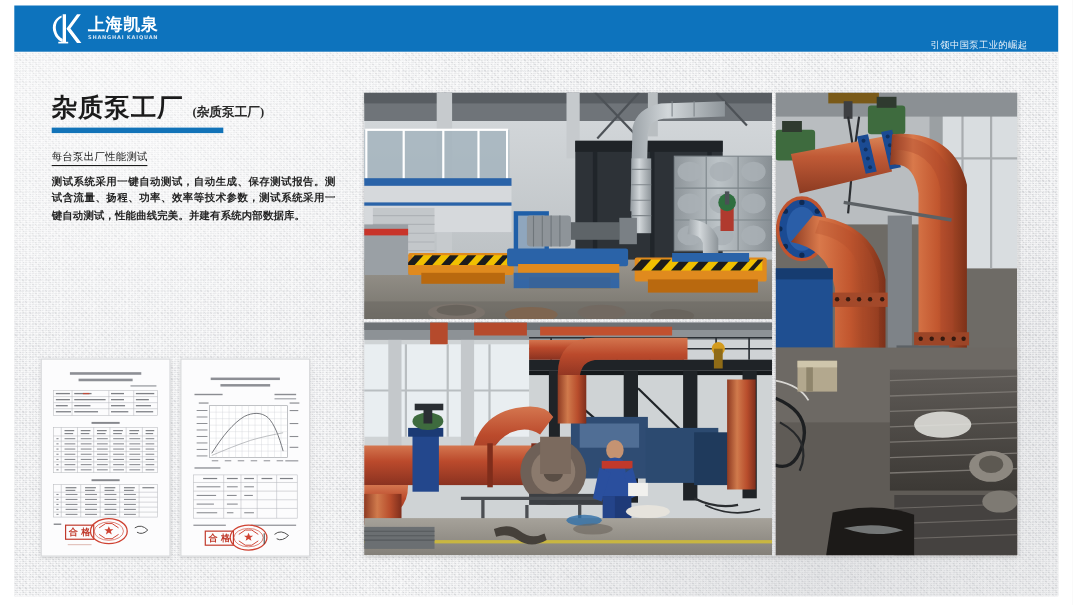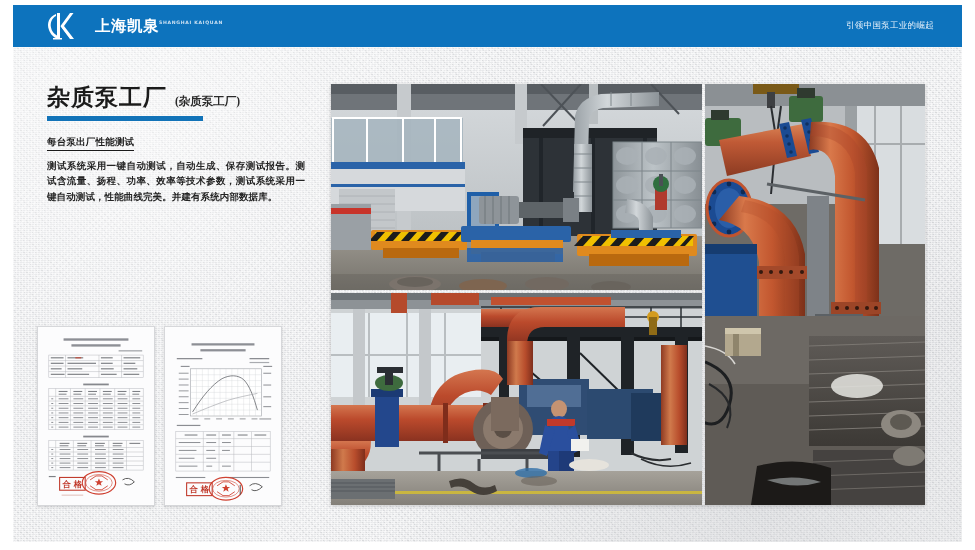--- a/index.html
+++ b/index.html
@@ -51,39 +51,39 @@
     z-index: 5;
   }
   .logo-wrap {
     position: absolute;
     left: 32px; top: 7px;
     display: flex;
     align-items: center;
     gap: 5px;
   }
   .logo-mark { width: 30px; height: 29px; display:block; }
-  .logo-text-col { display: flex; line-height: 1; margin-left: 15px; }
+  .logo-text-col { display: flex; flex-direction: column; line-height: 1; }
   .logo-cn {
     color: #ffffff;
     font-size: 15.5px;
     font-weight: 700;
     letter-spacing: .5px;
     white-space: nowrap;
   }
   .logo-en {
     color: #cfe3f3;
     font-size: 4.6px;
     font-weight: 700;
     letter-spacing: .7px;
     margin-top: 2px;
     white-space: nowrap;
   }
   .header-slogan {
     position: absolute;
-    right: 28px; top: 0; height: 42px;
+    right: 28px; top: 16px; height: 42px;
     display: flex; align-items: center;
     color: #eaf3fb;
     font-size: 8.5px;
     letter-spacing: .3px;
     white-space: nowrap;
   }
 
   
   .title-block { position: absolute; left: 47px; top: 86px; width: 262px; z-index: 4; }
   .title-row { display: flex; align-items: baseline; gap: 8px; font-family: Liberation Serif, serif; }
@@ -104,21 +104,21 @@
   .title-rule {
     margin-top: 6px;
     width: 156px;
     height: 5px;
     background: #1273b8;
   }
 
   .para-block { position: absolute; left: 47px; top: 130px; width: 258px; z-index: 4; }
   .para-heading {
     font-size: 9.5px;
-    font-weight: 700;
+    font-weight: 400;
     color: #1b1b1b;
     letter-spacing: .2px;
     border-bottom: 1.2px solid #1b1b1b;
     display: inline-block;
     padding-bottom: 1px;
     text-align: right;
   }
   .para-body {
     margin-top: 7px;
     font-size: 9.5px;

